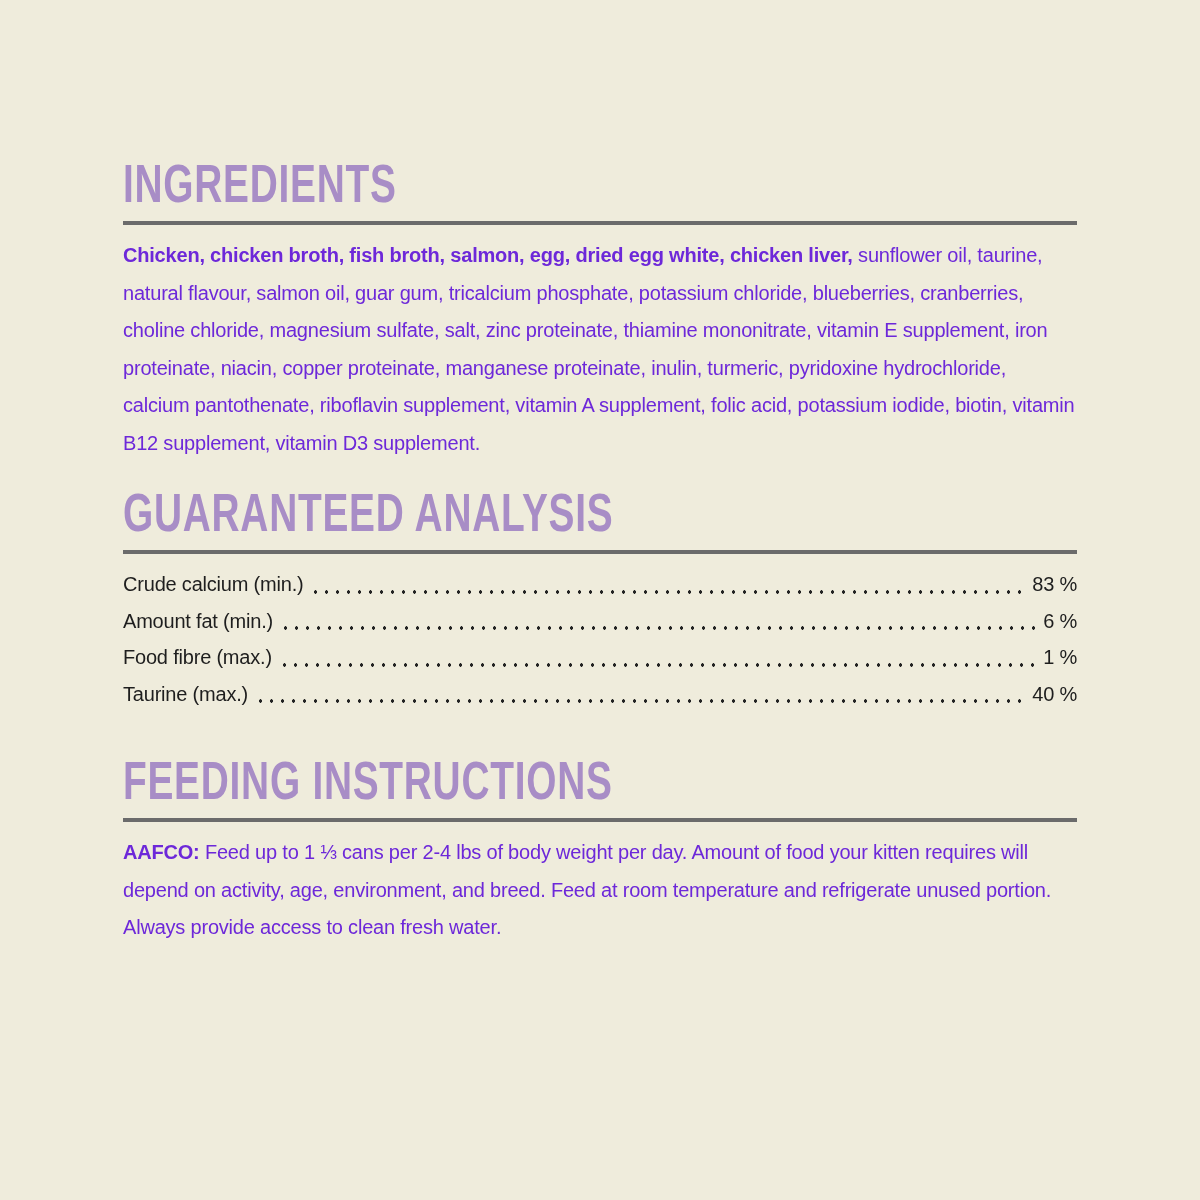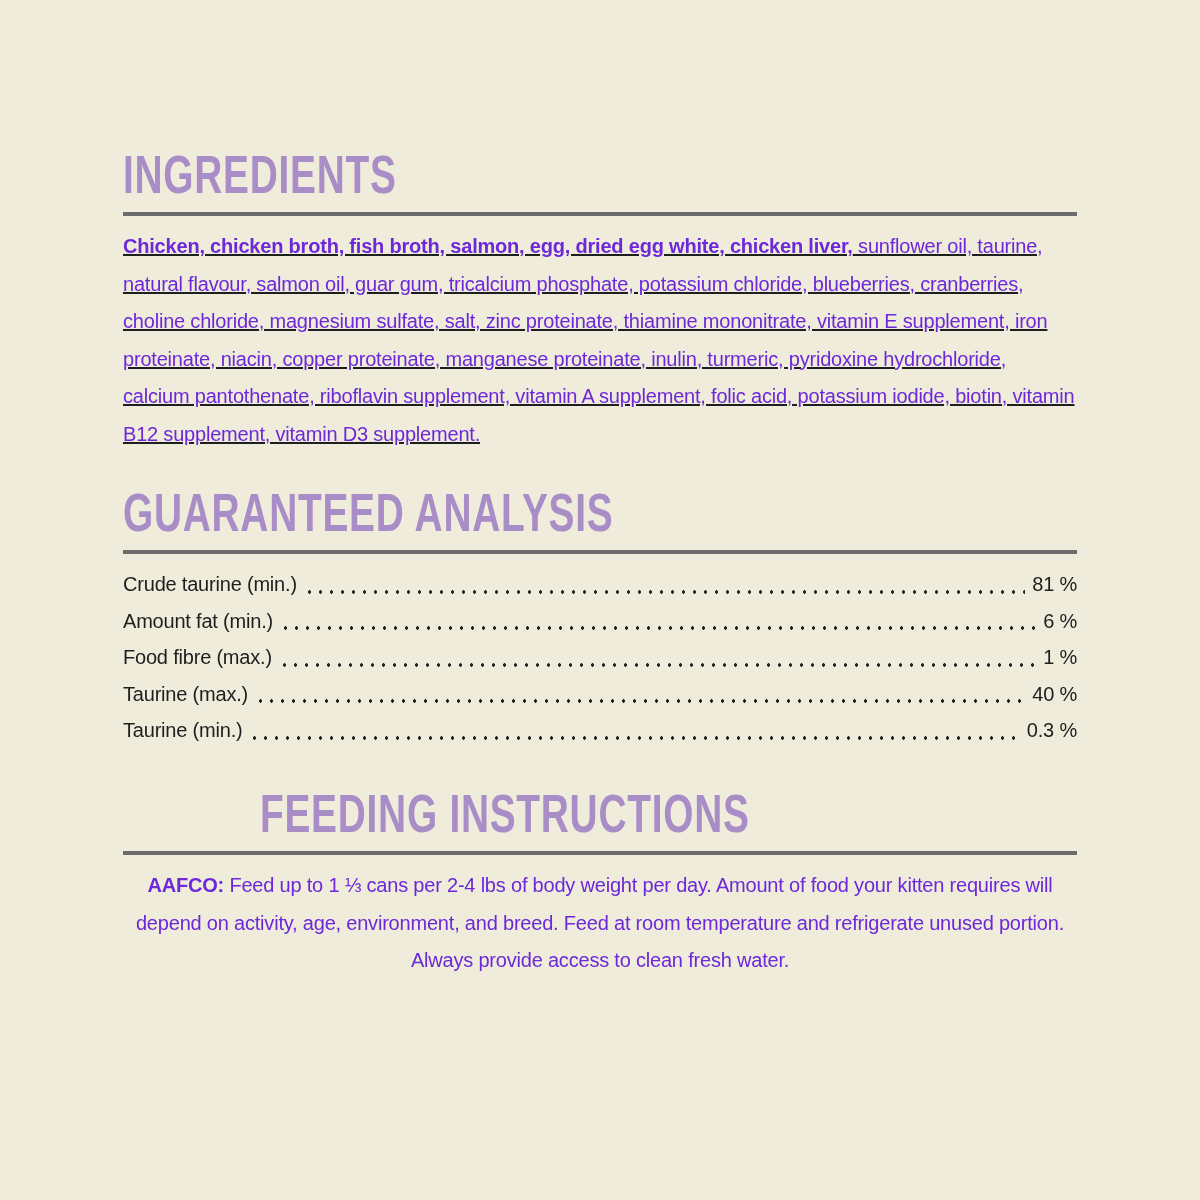--- a/index.html
+++ b/index.html
@@ -18,23 +18,23 @@
     position: relative;
     width: 1200px;
     height: 1200px;
     background: #efecdc;
   }
   .sec {
     position: absolute;
     left: 123px;
     width: 954px;
   }
-  #sec-ingredients { top: 154px; text-decoration: underline; }
+  #sec-ingredients { top: 163px; }
   #sec-analysis    { top: 492px; }
-  #sec-feeding     { top: 793px; text-align: center; }
+  #sec-feeding     { top: 760px; }
 
   h2.sec-title {
     margin: 0;
     height: 40px;
     font-size: 54px;
     line-height: 40px;
     font-weight: bold;
     color: #a88dc6;
     white-space: nowrap;
     overflow: visible;
@@ -106,44 +106,39 @@
     <h2 class="sec-title"><span class="hx">INGREDIENTS</span></h2>
     <div class="rule"></div>
     <p class="body"><strong>Chicken, chicken broth, fish broth, salmon, egg, dried egg white, chicken liver,</strong><span> sunflower oil, taurine, natural flavour, salmon oil, guar gum, tricalcium phosphate, potassium chloride, blueberries, cranberries, choline chloride, magnesium sulfate, salt, zinc proteinate, thiamine mononitrate, vitamin E supplement, iron proteinate, niacin, copper proteinate, manganese proteinate, inulin, turmeric, pyridoxine hydrochloride, calcium pantothenate, riboflavin supplement, vitamin A supplement, folic acid, potassium iodide, biotin, vitamin B12 supplement, vitamin D3 supplement.</span></p>
   </section>
 
   <section class="sec" id="sec-analysis">
     <h2 class="sec-title"><span class="hx">GUARANTEED ANALYSIS</span></h2>
     <div class="rule"></div>
     <div class="rows">
       <div class="row">
-        <span class="lbl">Crude taurine (min.)</span>
+        <span class="lbl">Crude calcium (min.)</span>
         <span class="dots"></span>
-        <span class="val">81 %</span>
+        <span class="val">83 %</span>
       </div>
       <div class="row">
         <span class="lbl">Amount fat (min.)</span>
         <span class="dots"></span>
         <span class="val">6 %</span>
       </div>
       <div class="row">
         <span class="lbl">Food fibre (max.)</span>
         <span class="dots"></span>
         <span class="val">1 %</span>
       </div>
       <div class="row">
         <span class="lbl">Taurine (max.)</span>
         <span class="dots"></span>
         <span class="val">40 %</span>
       </div>
-      <div class="row">
-        <span class="lbl">Taurine (min.)</span>
-        <span class="dots"></span>
-        <span class="val">0.3 %</span>
-      </div>
     </div>
   </section>
 
   <section class="sec" id="sec-feeding">
     <h2 class="sec-title"><span class="hx">FEEDING INSTRUCTIONS</span></h2>
     <div class="rule"></div>
     <p class="body"><strong>AAFCO:</strong><span> Feed up to 1 ⅓ cans per 2-4 lbs of body weight per day. Amount of food your kitten requires will depend on activity, age, environment, and breed. Feed at room temperature and refrigerate unused portion. Always provide access to clean fresh water.</span></p>
   </section>
 
 </div>

